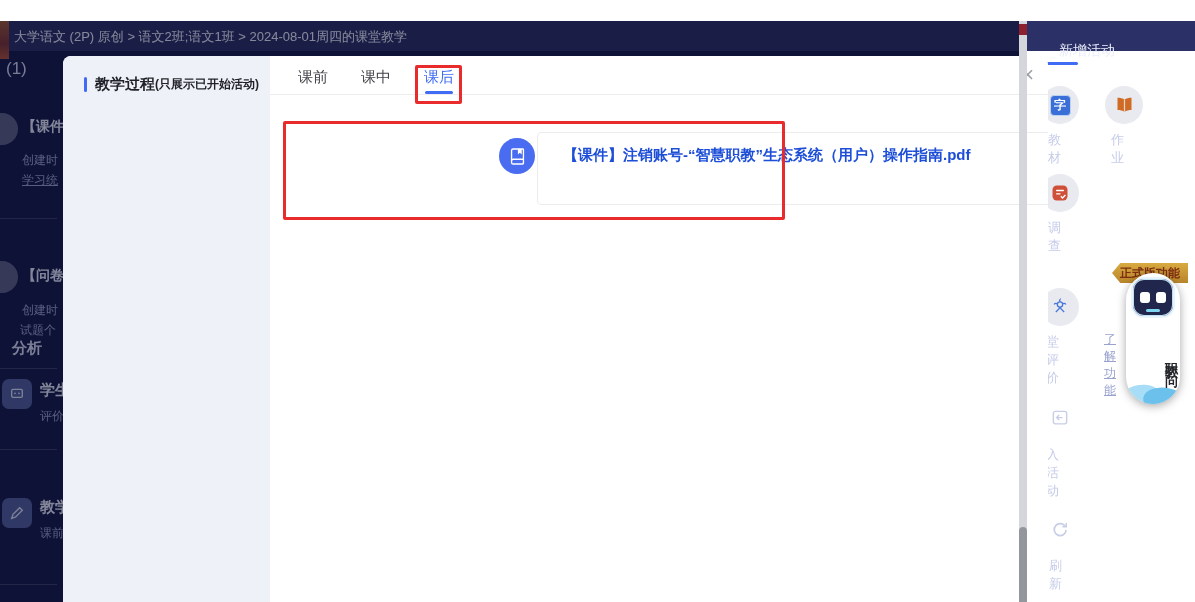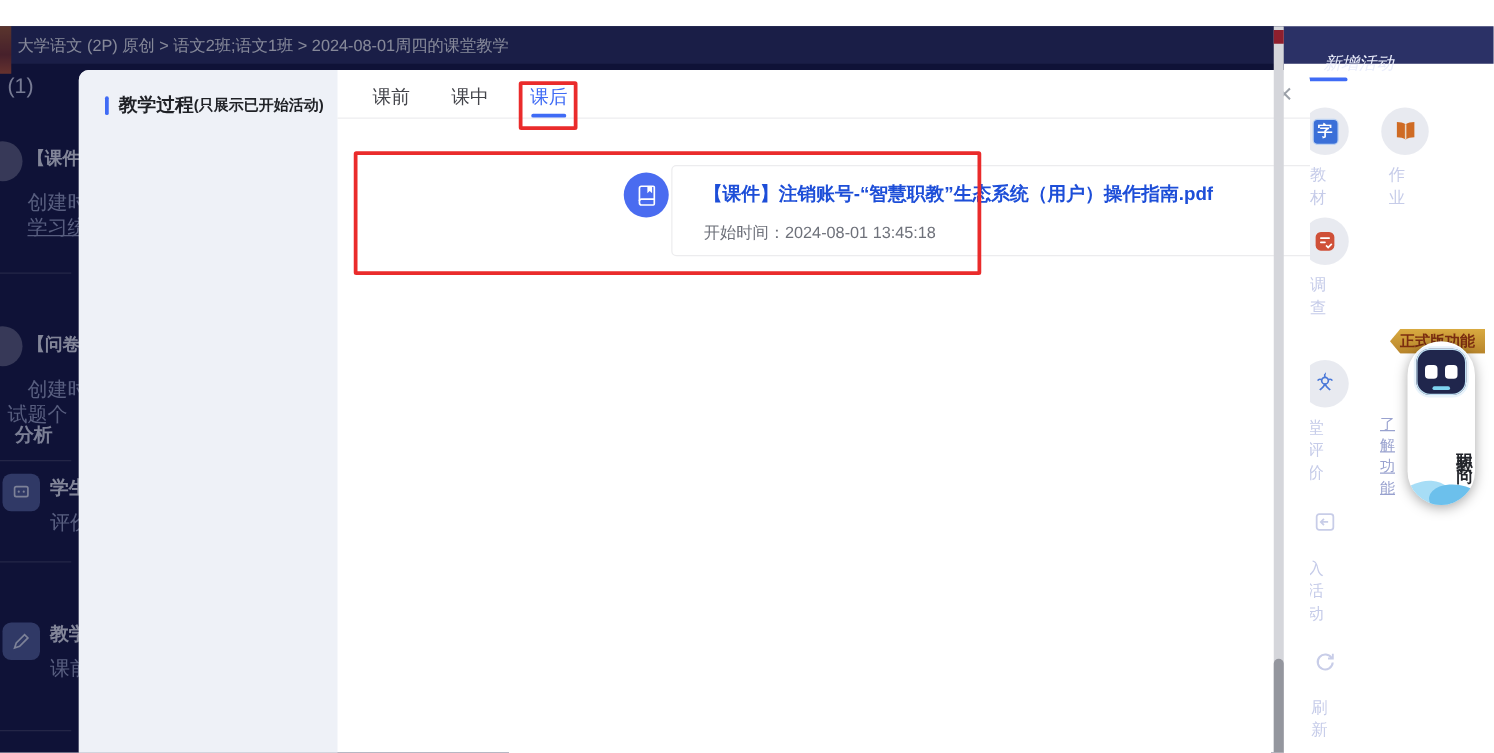--- a/index.html
+++ b/index.html
@@ -14,28 +14,28 @@
            background:linear-gradient(180deg,#a05a38,#7c3434 60%,#b4543a); }
   .breadcrumb { position:absolute; left:14px; top:7px; font-size:13px; color:#eef1fc; white-space:nowrap; }
   .footerbar { position:absolute; left:0; top:593px; width:1195px; height:9px; background:#0a0d2c; }
 
   
   .lc { position:absolute; white-space:nowrap; }
   .lc-count { left:6px; top:38px; font-size:17px; color:#d4d9f2; }
   .lc-circle { width:32px; height:32px; border-radius:50%; background:rgba(228,231,243,.35); }
   .lc-c1 { left:-14px; top:92px; } .lc-c2 { left:-14px; top:240px; }
   .lc-title { font-size:14px; font-weight:bold; color:#e9edfb; }
-  .lc-meta { font-size:16px; color:#9ba4cd; }
+  .lc-meta { font-size:12px; color:#9ba4cd; }
   .lc-div { position:absolute; left:0; width:57px; height:1px; background:rgba(255,255,255,.16); }
   .lc-header { font-size:15px; font-weight:bold; color:#dde2f6; }
   .lc-sq { position:absolute; width:30px; height:30px; border-radius:7px; background:#53619f;
            display:flex; align-items:center; justify-content:center; }
 
   
-  .rc { position:absolute; white-space:nowrap;font-style:italic; }
+  .rc { position:absolute; white-space:nowrap; }
   .rc-newact { left:1059px; top:21px; font-size:14px; color:#eaedfb; }
   .rc-underline { position:absolute; left:1044px; top:41px; width:34px; height:3px; border-radius:2px; background:#3f6bf5; }
   .bg-card { position:absolute; width:131px; border:1px solid rgba(255,255,255,.10); border-radius:10px; }
   .ic-circle { position:absolute; width:38px; height:38px; border-radius:50%;
                background:rgba(213,216,228,.55); display:flex; align-items:center; justify-content:center; }
   .ic-label { position:absolute; font-size:13px; color:#c6cce9; }
   .glyph-sq { width:21px; height:21px; border-radius:4px; background:#3a6fd8; border:1px solid #bcd2f2;
               color:#fff; font-size:12px; font-weight:bold; display:flex; align-items:center; justify-content:center; }
   .learn-more { position:absolute; left:1104px; top:310px; font-size:12px; color:#99a2cf; text-decoration:underline; }
 
@@ -108,21 +108,21 @@
 
     <div class="lc lc-count">(1)</div>
     <div class="lc lc-circle lc-c1"></div>
     <div class="lc lc-title" style="left:22px;top:97px;">【课件】</div>
     <div class="lc lc-meta" style="left:22px;top:131px;">创建时</div>
     <div class="lc lc-meta" style="left:22px;top:151px;text-decoration:underline;">学习统</div>
     <div class="lc-div" style="top:197px;"></div>
     <div class="lc lc-circle lc-c2"></div>
     <div class="lc lc-title" style="left:22px;top:246px;">【问卷</div>
     <div class="lc lc-meta" style="left:22px;top:281px;">创建时</div>
-    <div class="lc lc-meta" style="left:6px;top:301px;">试题个</div>
+    <div class="lc lc-meta" style="left:20px;top:301px;">试题个</div>
     <div class="lc lc-header" style="left:12px;top:318px;">分析</div>
     <div class="lc-div" style="top:347px;"></div>
     <div class="lc-sq" style="left:2px;top:358px;">
       <svg width="16" height="16" viewBox="0 0 24 24">
           <rect x="4" y="5" width="16" height="12" rx="2" fill="none" stroke="#dfe6fa" stroke-width="2"></rect>
           <circle cx="9" cy="11" r="1.3" fill="#dfe6fa"></circle>
           <circle cx="15" cy="11" r="1.3" fill="#dfe6fa"></circle>
         </svg>
     </div>
     <div class="lc lc-title" style="left:40px;top:360px;font-size:15px;">学生</div>
@@ -216,23 +216,20 @@
 
       <div class="m-card-icon">
         <svg width="19" height="19" viewBox="0 0 24 24">
           <path d="M6.5 2.5h12a1 1 0 0 1 1 1v17a1 1 0 0 1-1 1h-12a2 2 0 0 1-2-2v-15a2 2 0 0 1 2-2z" fill="none" stroke="#fff" stroke-width="1.7"></path>
           <path d="M4.5 17.5a2 2 0 0 1 2-2h13" fill="none" stroke="#fff" stroke-width="1.7"></path>
           <path d="M12.5 2.5v7l2.4-2.1 2.4 2.1v-7z" fill="#fff"></path>
         </svg>
       </div>
       <div class="m-card">
         <div class="m-card-title">【课件】注销账号-“智慧职教”生态系统（用户）操作指南.pdf</div>
-        <div class="m-card-time">
-          <span>开始时间：</span><span>2024-08-01 13:45:18</span>
-        </div>
       </div>
     </div>
   </div>
 
   <div class="anno anno-tab"></div>
   <div class="anno anno-card"></div>
 
   <div class="badge">正式版功能</div>
   <div class="robot">
     <div class="robot-head">

